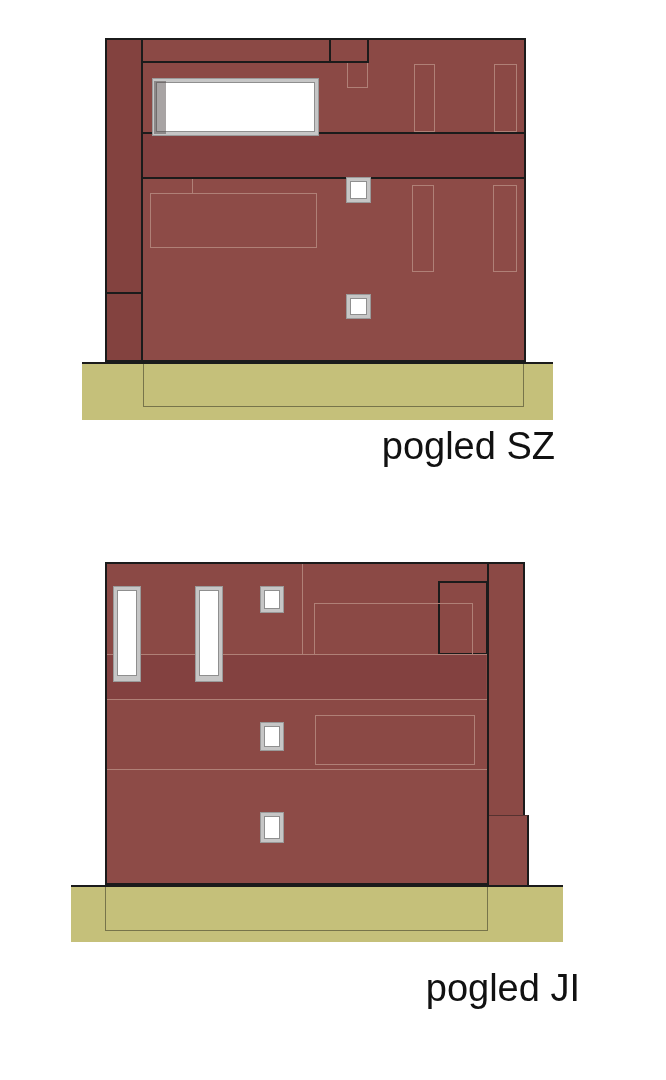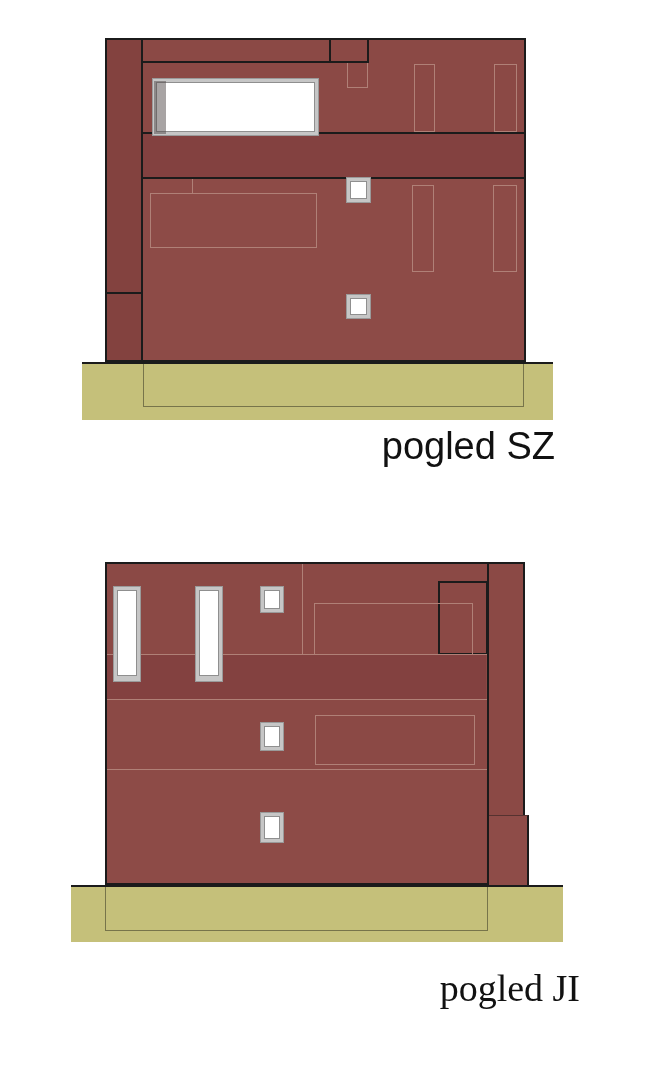--- a/index.html
+++ b/index.html
@@ -104,16 +104,16 @@
 
     <div class="abs win win-tall" style="left:114px;top:587px;width:26px;height:94px;"></div>
     <div class="abs win win-tall" style="left:196px;top:587px;width:26px;height:94px;"></div>
     <div class="abs win" style="left:261px;top:587px;width:22px;height:25px;"></div>
     <div class="abs win" style="left:261px;top:723px;width:22px;height:27px;"></div>
     <div class="abs win" style="left:261px;top:813px;width:22px;height:29px;"></div>
 
     <div class="abs ground" style="left:71px;top:885px;width:492px;height:57px;"></div>
     <div class="abs foundation" style="left:105px;top:887px;width:383px;height:44px;"></div>
 
-    <div class="abs view-label" style="left:340px;top:968px;width:240px;height:42px;font-family:Liberation Serif, serif;">pogled JI</div>
+    <div class="abs view-label" style="left:340px;top:968px;width:240px;height:42px;">pogled JI</div>
   </section>
 
 </div>
 
 </body></html>

